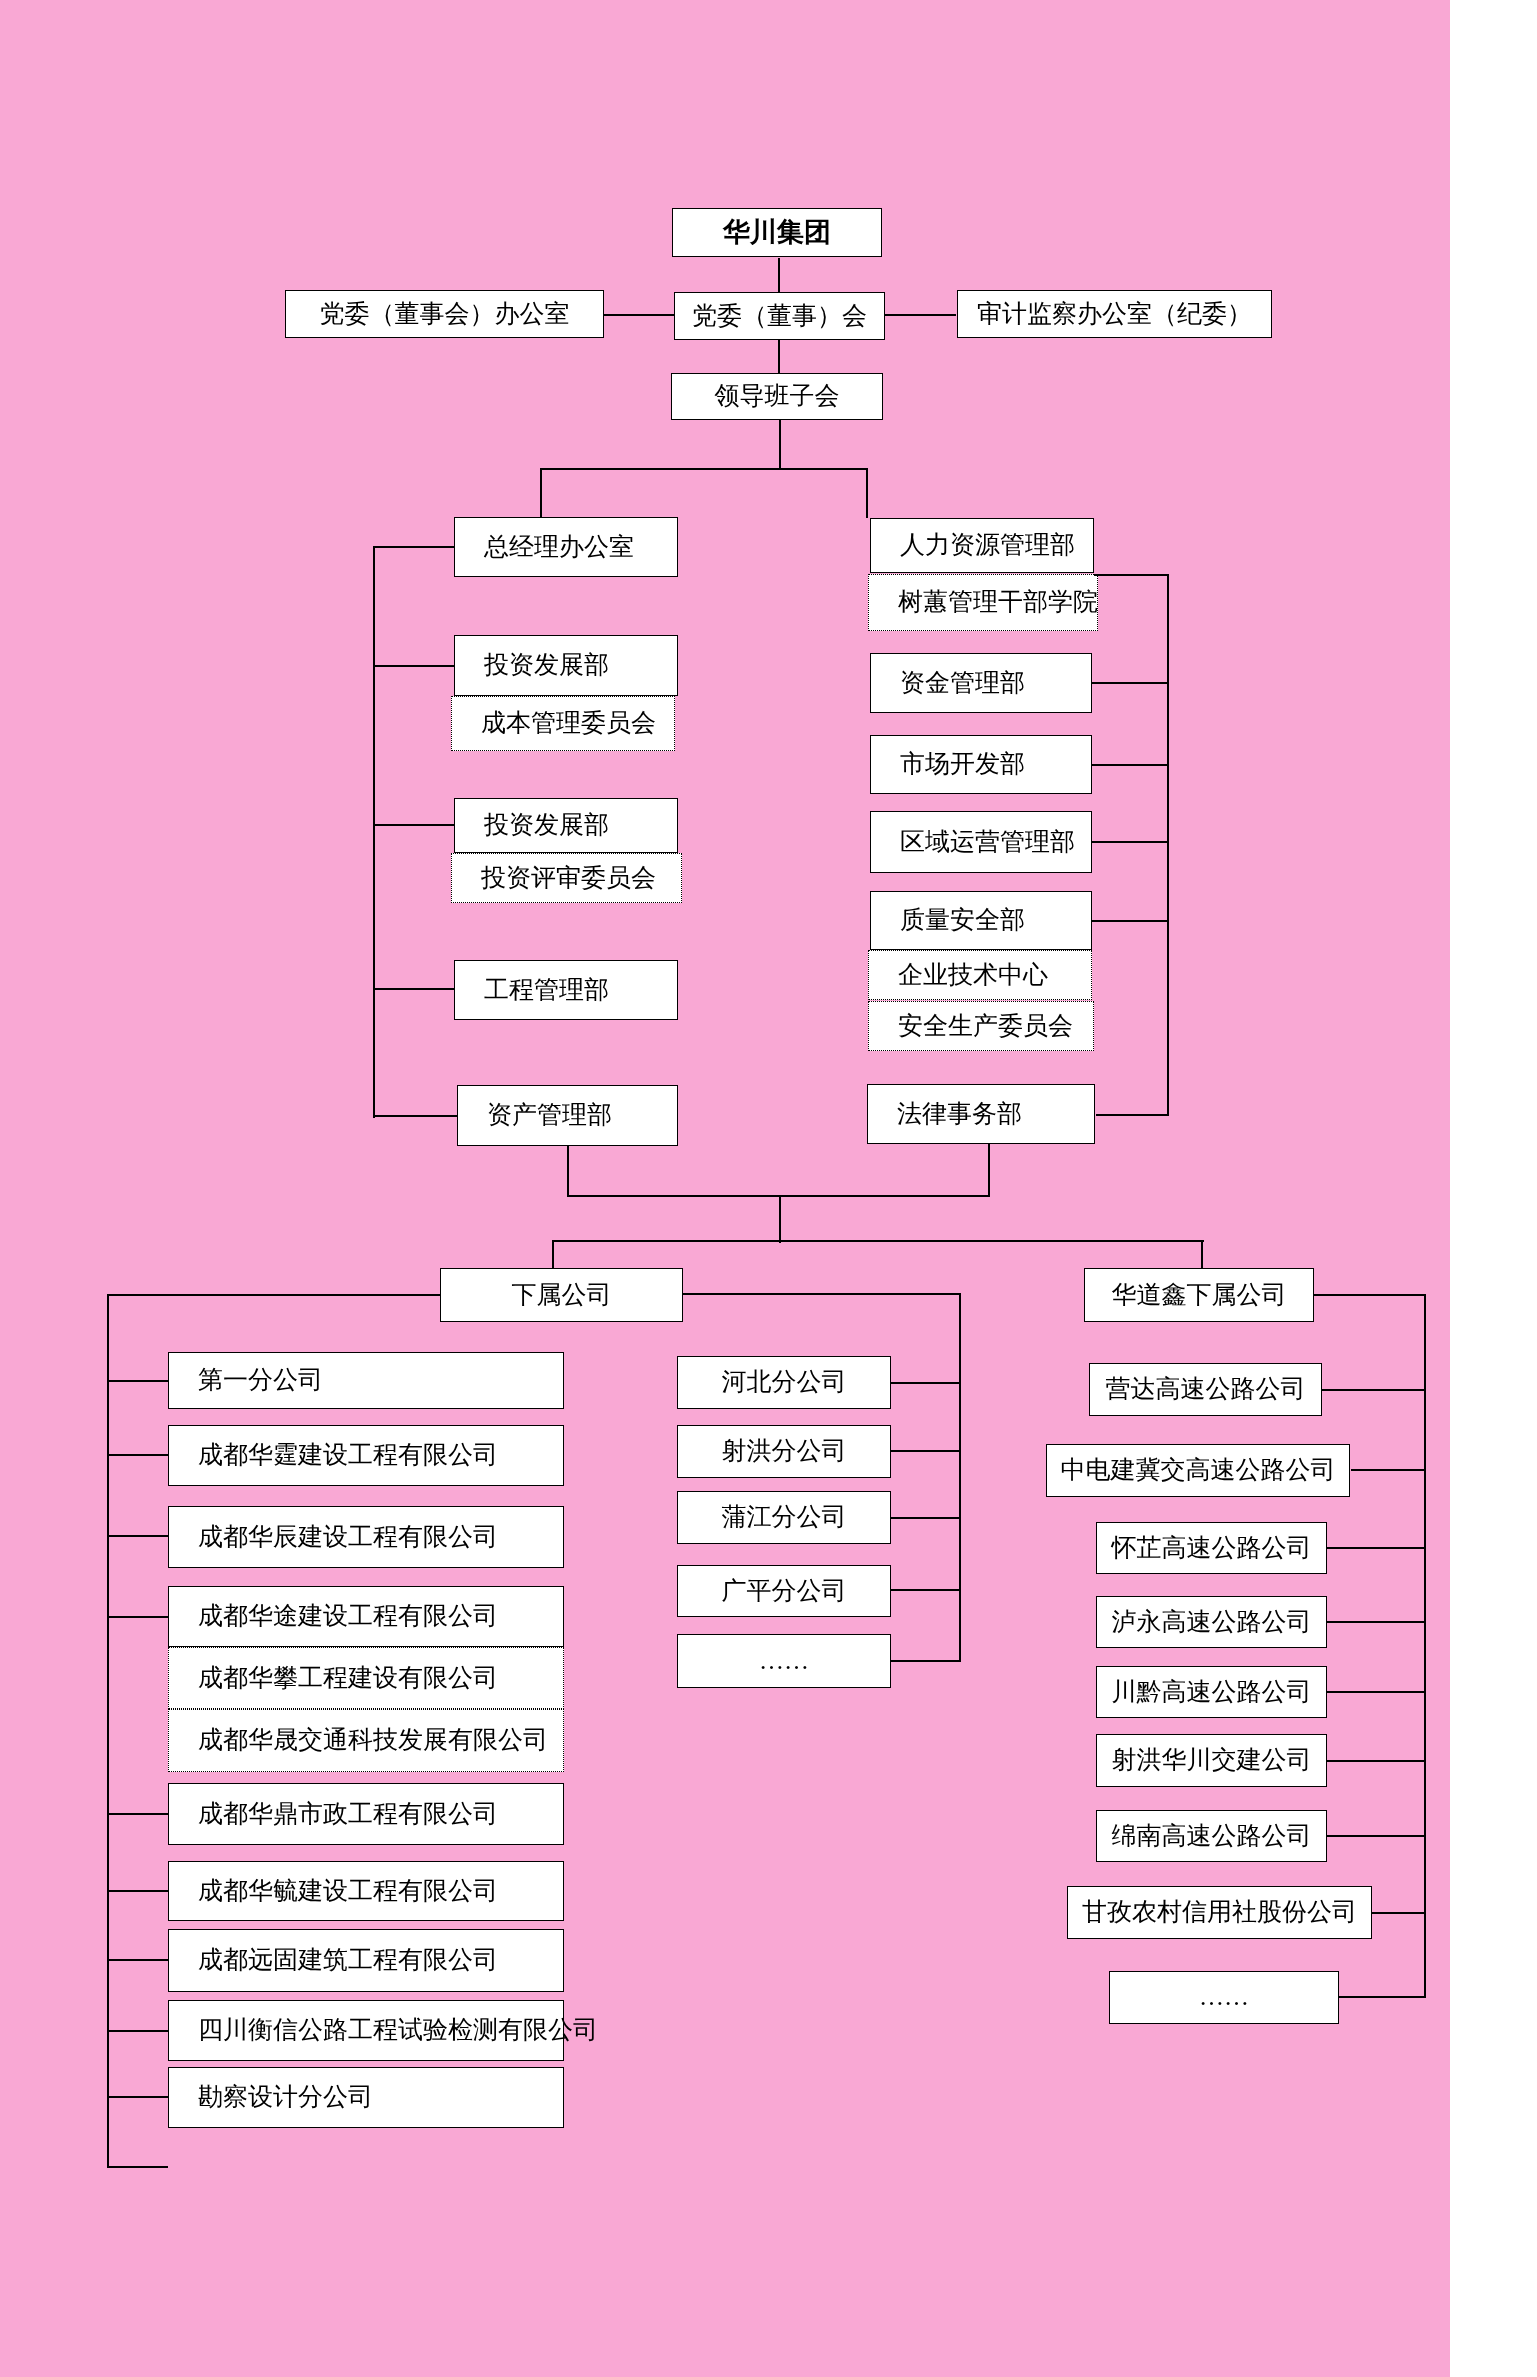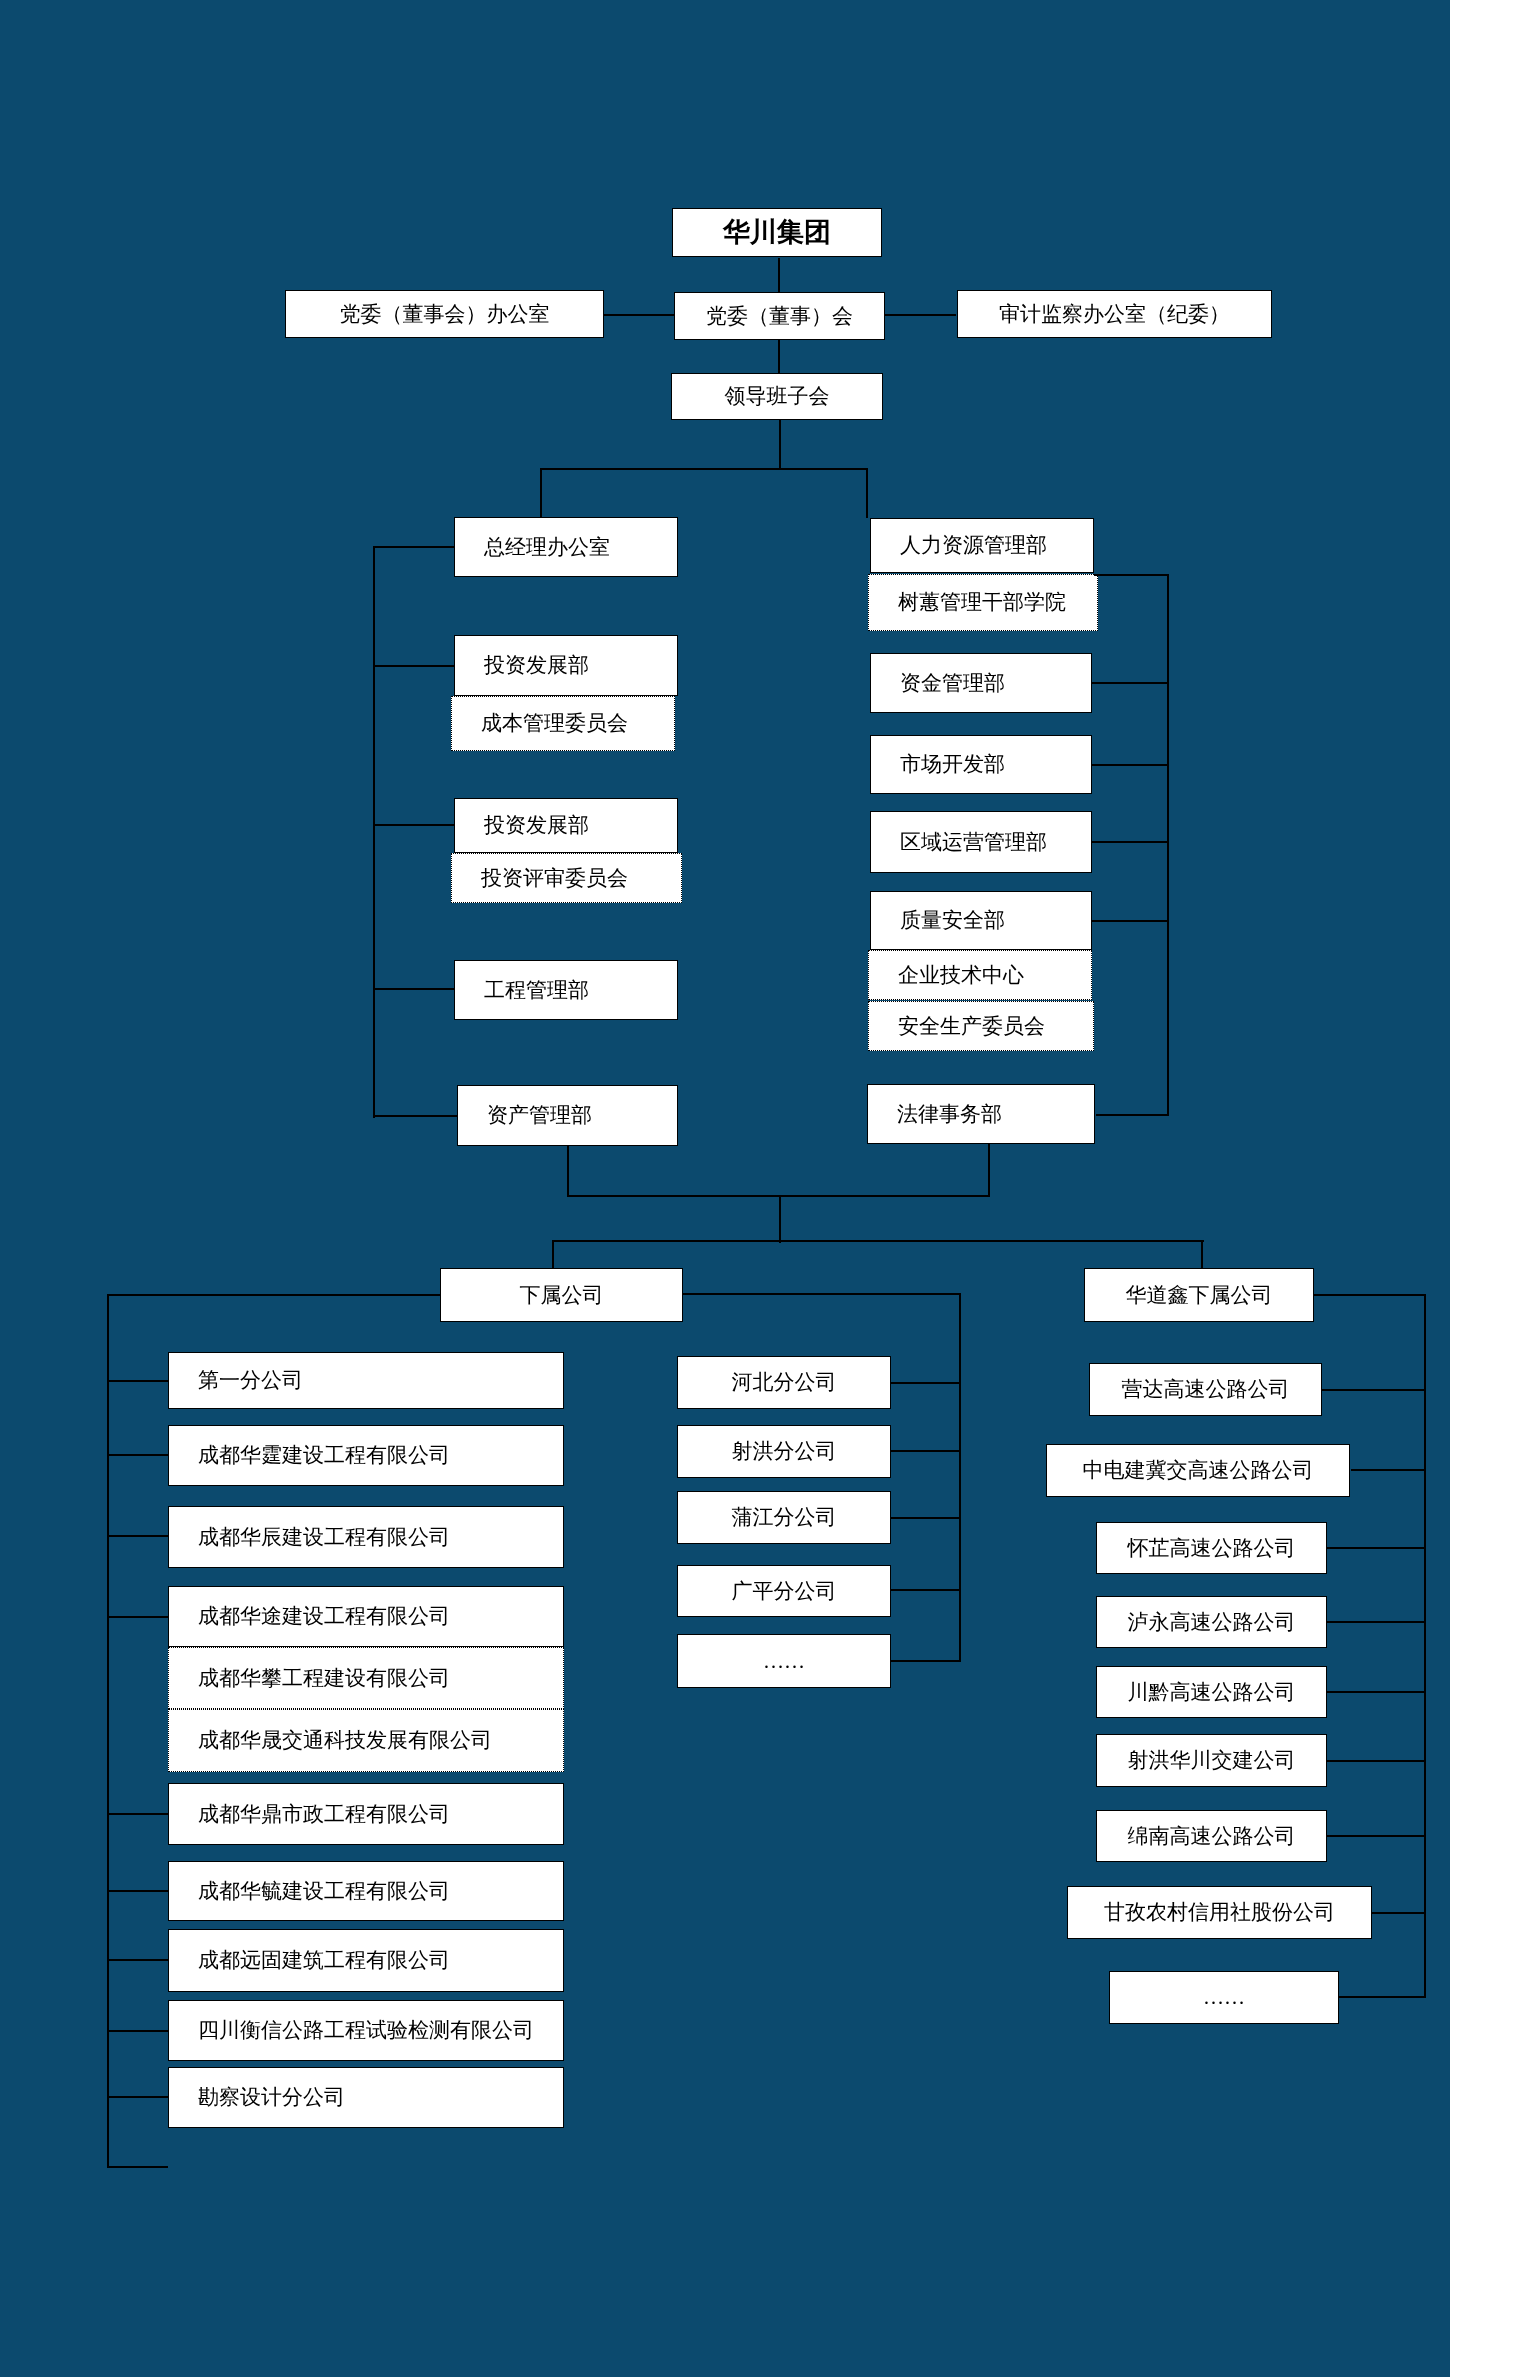--- a/index.html
+++ b/index.html
@@ -1,19 +1,19 @@
 <!DOCTYPE html>
 <html style="font-size:15px"><head>
 <meta charset="utf-8">
 <style>
   html,body{margin:0;padding:0;background:#ffffff;}
-  #canvas{position:relative;width:1450px;height:2378px;background:#0c4a6e;
+  #canvas{position:relative;width:1450px;height:2378px;background:#f9a8d4;
           font-family:"Liberation Serif","DejaVu Serif",serif;color:#000;}
   .box{position:absolute;box-sizing:border-box;border:1.9px solid #000;background:#fff;
-       display:flex;align-items:center;justify-content:center;font-size:21px;
+       display:flex;align-items:center;justify-content:center;font-size:25px;
        line-height:1.15;white-space:nowrap;}
   .box.la{justify-content:flex-start;padding-left:29px;}
   .box.dotted{border:1.9px dotted #000;}
   .box.root{font-weight:bold;font-size:27px;}
   .hl,.vl{position:absolute;background:#000;}
 </style>
 </head>
 <body>
 
 <div id="canvas">

